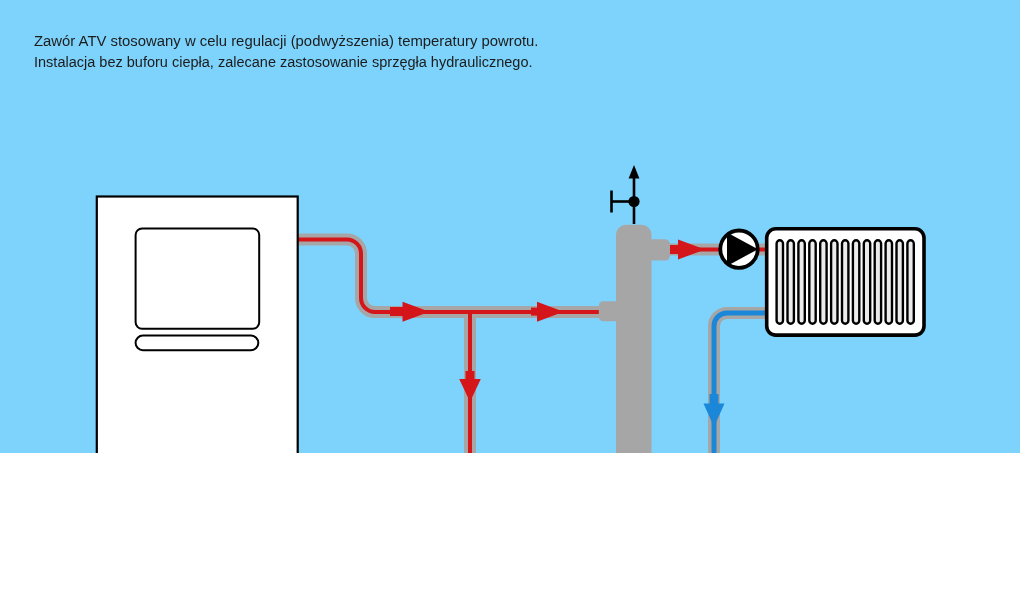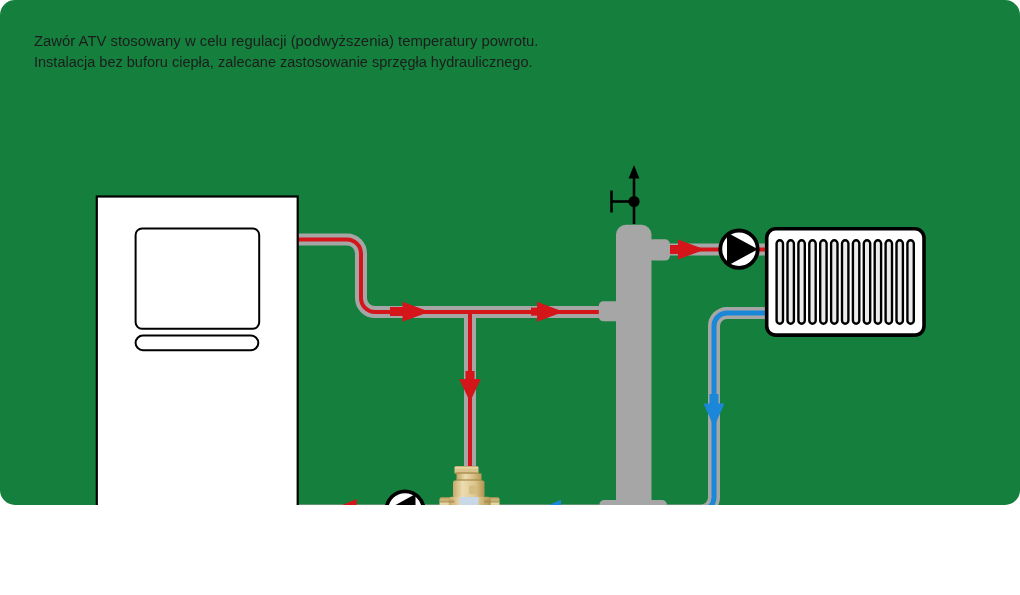--- a/index.html
+++ b/index.html
@@ -1,16 +1,16 @@
 <!DOCTYPE html>
 <html><head>
 <meta charset="utf-8">
 <style>
   html,body{margin:0;padding:0;background:#ffffff;}
-  .page{position:relative;width:1020px;height:505px;background:#15803d;overflow:hidden;border-radius:15px;}
+  .page{position:relative;width:1020px;height:453px;background:#7dd3fc;overflow:hidden;}
   svg{display:block;}
 </style>
 </head>
 <body>
 <div class="page">
 <svg width="1020" height="595" viewBox="0 0 1020 595">
   <defs>
     <linearGradient id="brassV" x1="0" y1="0" x2="0" y2="1">
       <stop offset="0" stop-color="#b89a56"></stop>
       <stop offset="0.2" stop-color="#e9d9aa"></stop>

